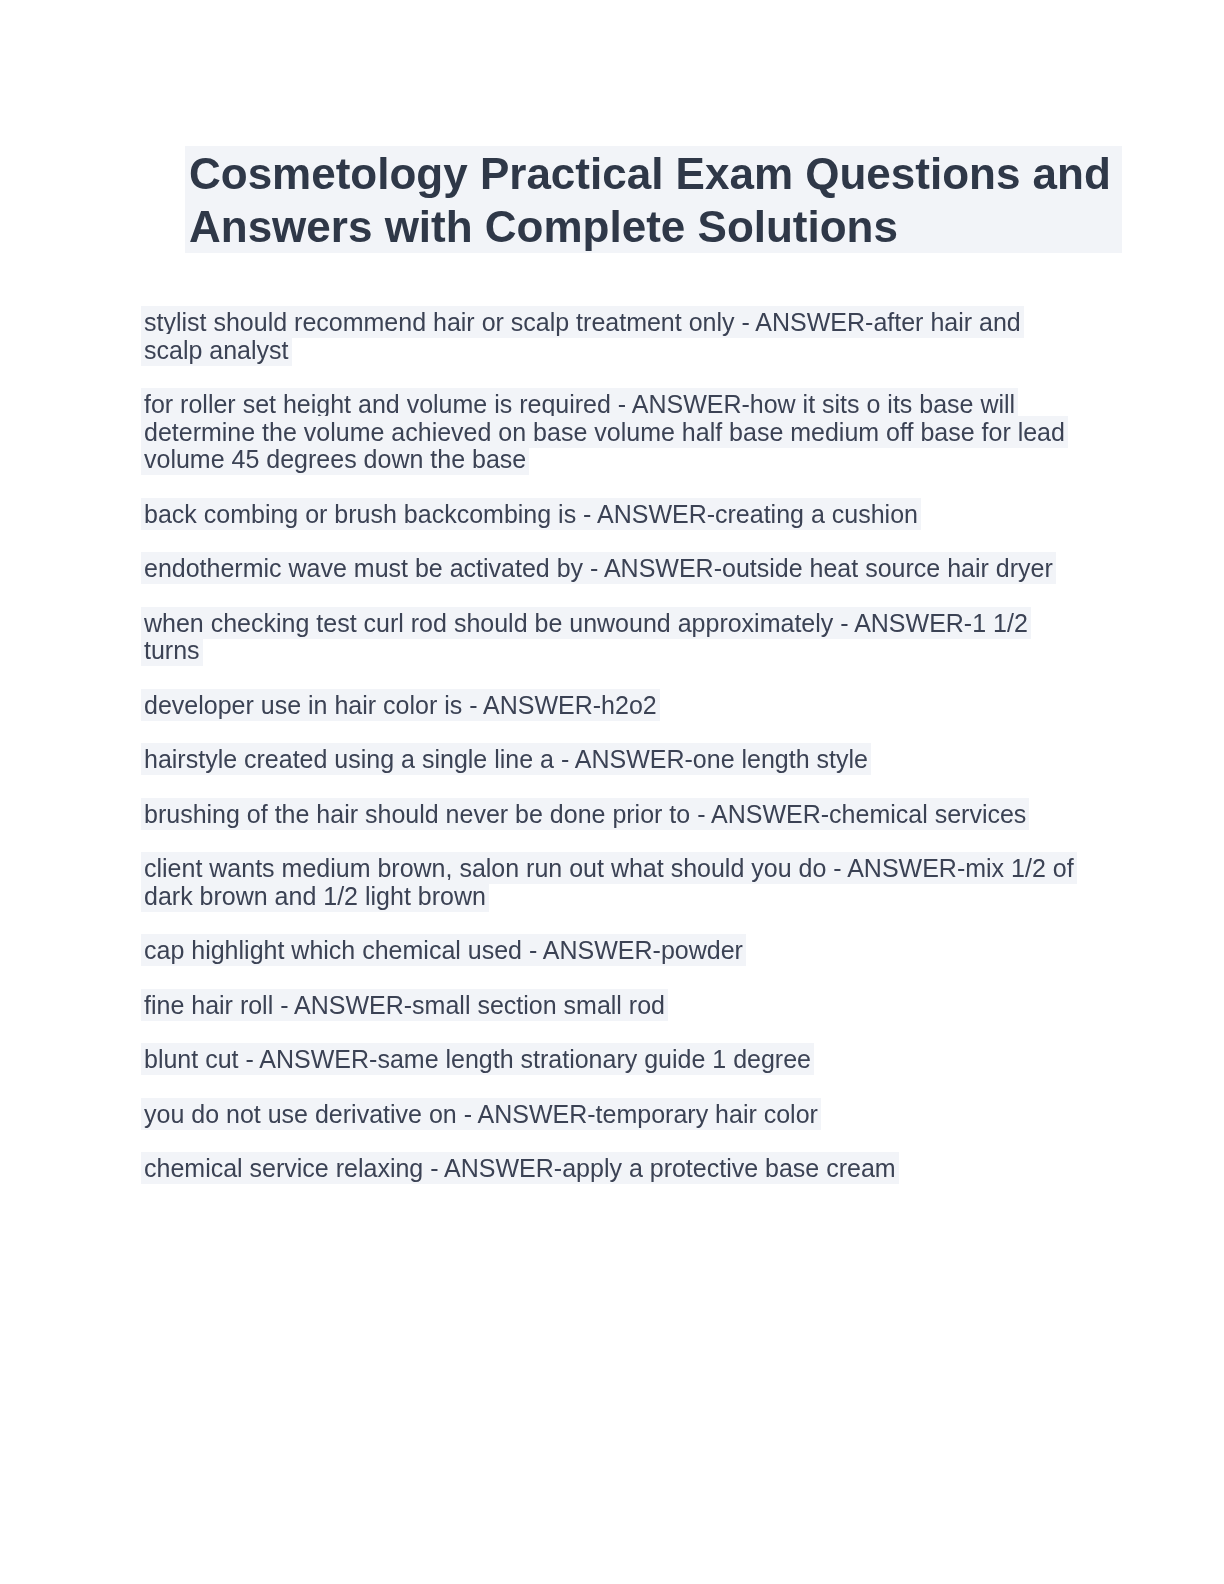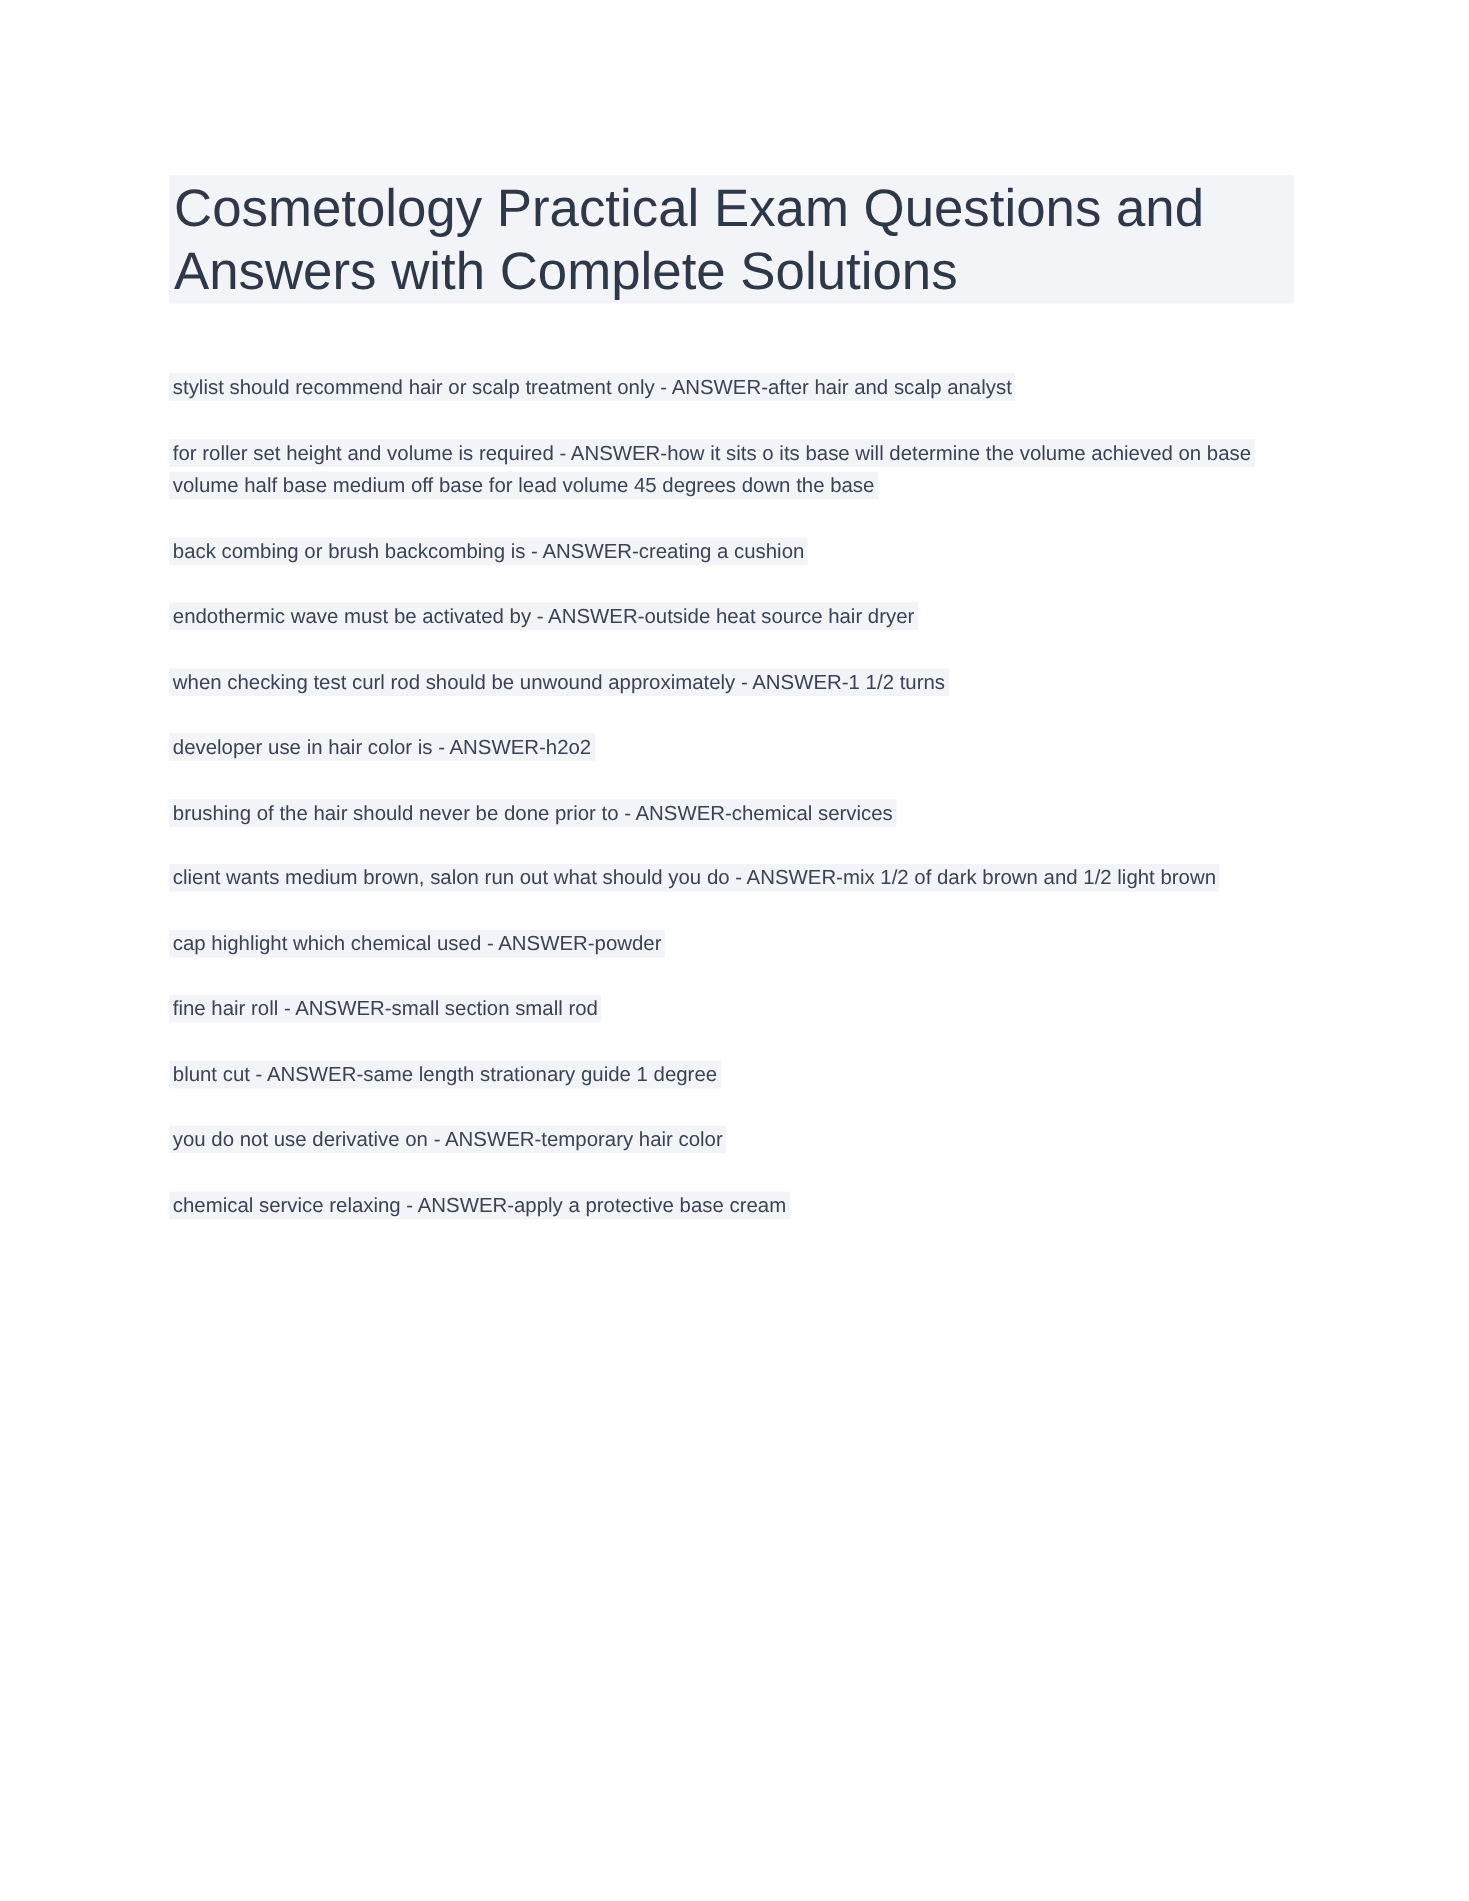--- a/index.html
+++ b/index.html
@@ -20,31 +20,32 @@
   }
   .content {
     padding-top: 146px;
     margin-left: 141px;
     width: 937px;
   }
   .title {
     width: 937px;
     font-size: 44px;
     line-height: 53px;
-    font-weight: normal;
+    font-weight: bold;
     color: var(--title-text);
     background: var(--highlight);
     padding: 1px 4px 0 4px;
     letter-spacing: 0;
+    margin-left: 44px;
   }
   .qa-list {
     margin-top: 56px;
   }
   .qa {
-    font-size: 17px;
+    font-size: 25px;
     line-height: 27.5px;
     color: var(--body-text);
     margin: 0 0 27px 0;
   }
   .qa .hl {
     background: var(--highlight);
     padding: 2px 3px;
     -webkit-box-decoration-break: clone;
     box-decoration-break: clone;
   }
@@ -55,20 +56,21 @@
 <div class="page">
   <div class="content">
     <h1 class="title">Cosmetology Practical Exam Questions and Answers with Complete Solutions</h1>
     <div class="qa-list">
       <p class="qa"><span class="hl">stylist should recommend hair or scalp treatment only - ANSWER-after hair and scalp analyst</span></p>
       <p class="qa"><span class="hl">for roller set height and volume is required - ANSWER-how it sits o its base will determine the volume achieved on base volume half base medium off base for lead volume 45 degrees down the base</span></p>
       <p class="qa"><span class="hl">back combing or brush backcombing is - ANSWER-creating a cushion</span></p>
       <p class="qa"><span class="hl">endothermic wave must be activated by - ANSWER-outside heat source hair dryer</span></p>
       <p class="qa"><span class="hl">when checking test curl rod should be unwound approximately - ANSWER-1 1/2 turns</span></p>
       <p class="qa"><span class="hl">developer use in hair color is - ANSWER-h2o2</span></p>
+      <p class="qa"><span class="hl">hairstyle created using a single line a - ANSWER-one length style</span></p>
       <p class="qa"><span class="hl">brushing of the hair should never be done prior to - ANSWER-chemical services</span></p>
       <p class="qa"><span class="hl">client wants medium brown, salon run out what should you do - ANSWER-mix 1/2 of dark brown and 1/2 light brown</span></p>
       <p class="qa"><span class="hl">cap highlight which chemical used - ANSWER-powder</span></p>
       <p class="qa"><span class="hl">fine hair roll - ANSWER-small section small rod</span></p>
       <p class="qa"><span class="hl">blunt cut - ANSWER-same length strationary guide 1 degree</span></p>
       <p class="qa"><span class="hl">you do not use derivative on - ANSWER-temporary hair color</span></p>
       <p class="qa"><span class="hl">chemical service relaxing - ANSWER-apply a protective base cream</span></p>
     </div>
   </div>
 </div>

